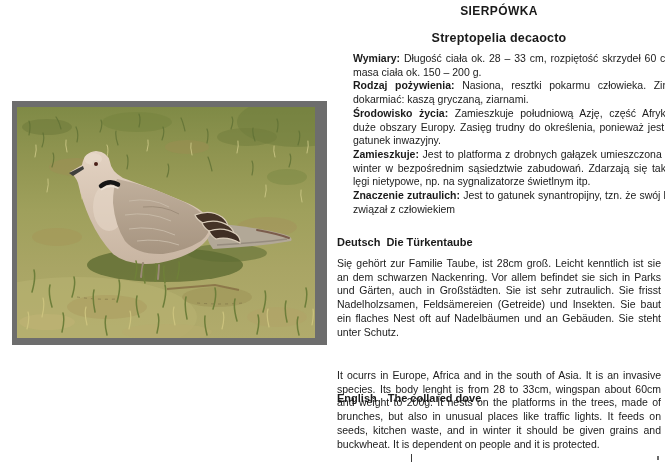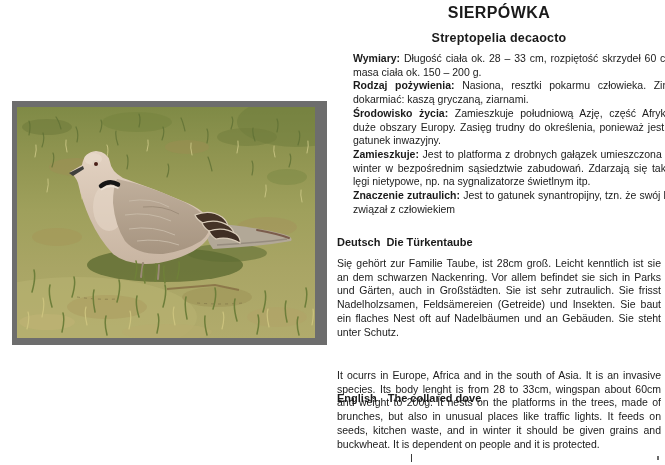--- a/index.html
+++ b/index.html
@@ -3,21 +3,21 @@
 <meta charset="utf-8">
 <style>
   html,body{margin:0;padding:0;}
   body{
     width:665px;height:465px;background:#ffffff;position:relative;overflow:hidden;
     font-family:"Liberation Sans","DejaVu Sans",sans-serif;color:#1a1a1a;
   }
   .abs{position:absolute;}
   .doc-title{
     left:337px;top:4px;width:324px;text-align:center;
-    font-size:16px;font-weight:bold;letter-spacing:.4px;
+    font-size:12px;font-weight:bold;letter-spacing:.4px;
   }
   .doc-subtitle{
     left:337px;top:31px;width:324px;text-align:center;
     font-size:12.5px;font-weight:bold;letter-spacing:.2px;
   }
   .body-text{
     left:337px;width:324px;font-size:10.5px;line-height:13.7px;text-align:justify;
   }
   .pl-item{margin:0;}
   .b{font-weight:bold;}

